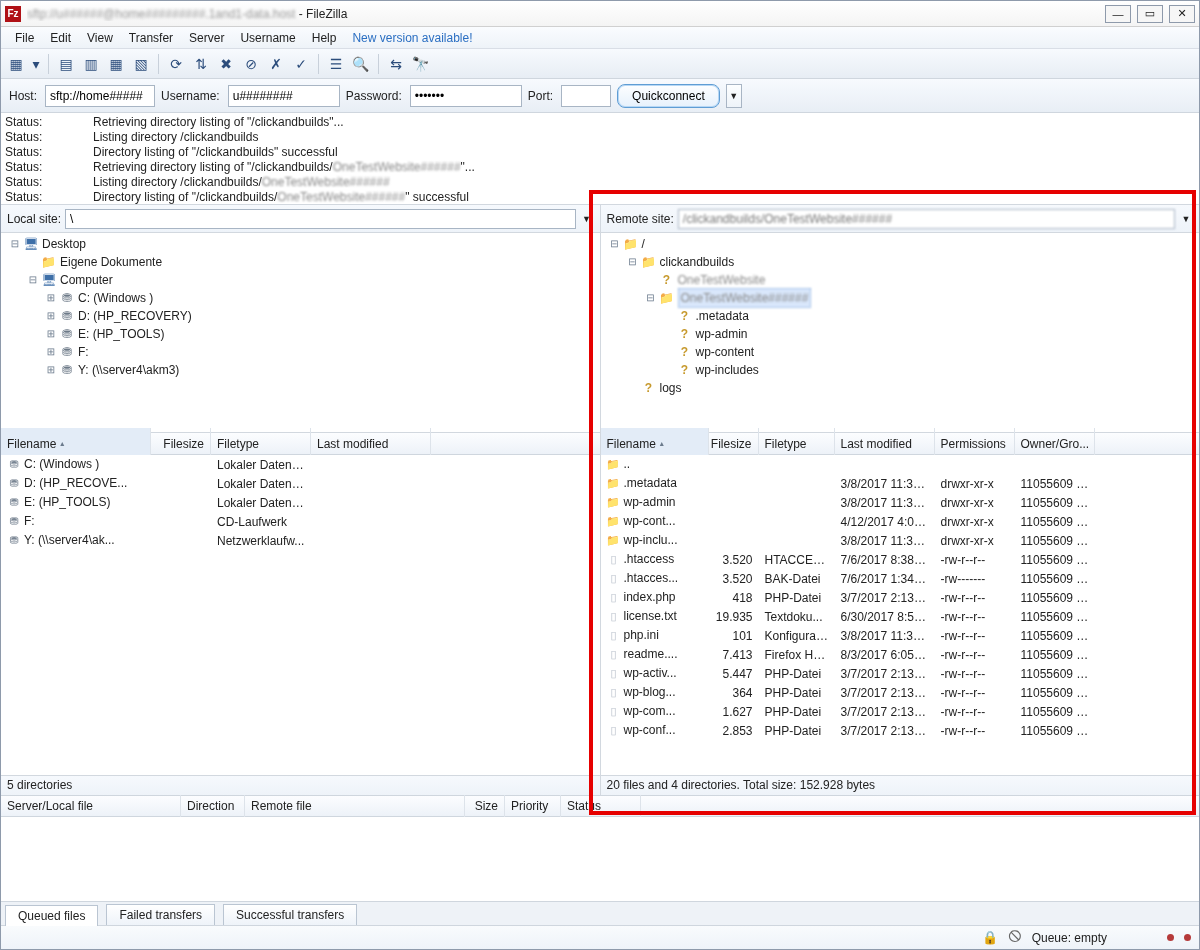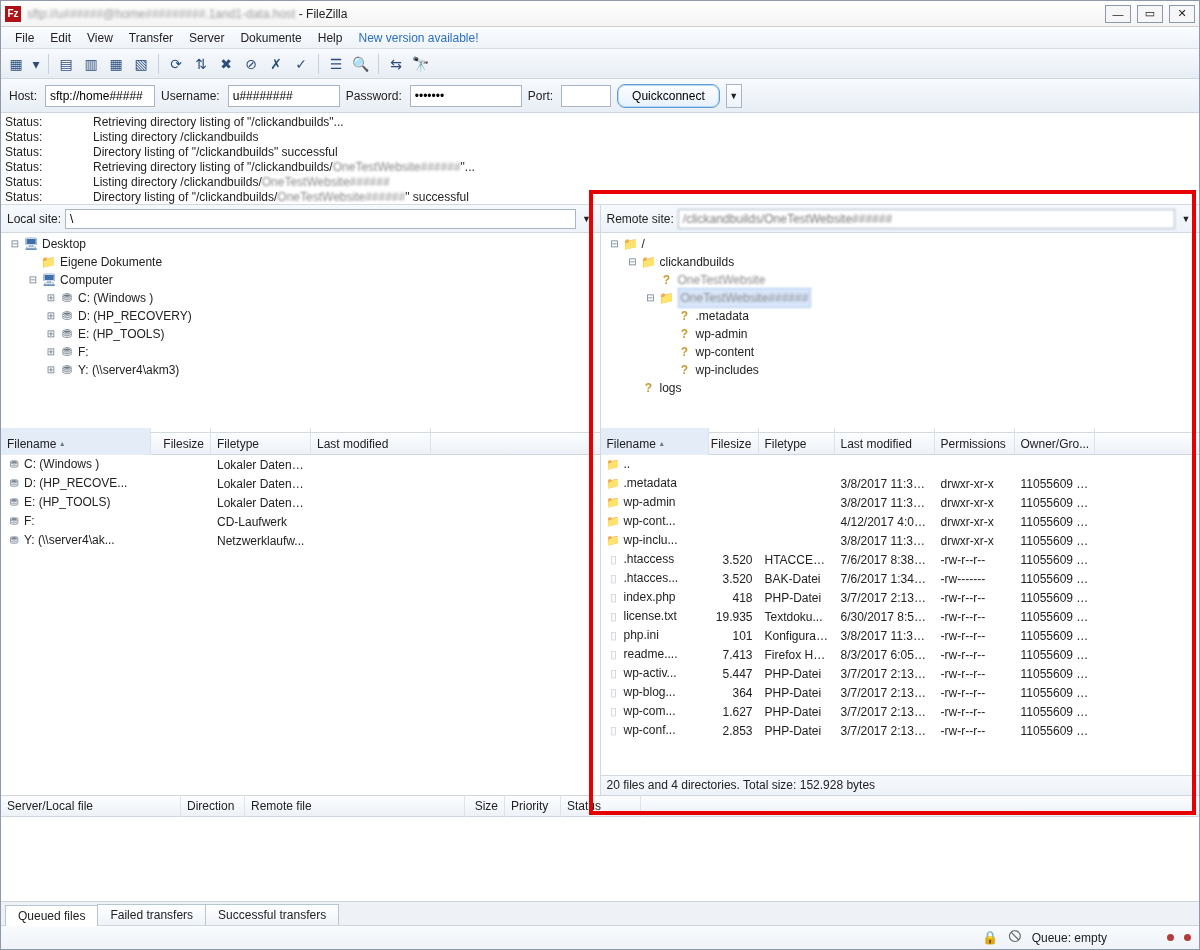--- a/index.html
+++ b/index.html
@@ -67,21 +67,21 @@
   .ficon{width:14px;height:14px;display:inline-flex;align-items:center;justify-content:center;margin-right:3px;font-size:11px;}
   .fld-i{color:#e6be4b;}
   .drv-i{color:#7a8694;}
   .file-i{color:#b9c1cb;}
   
   .summary{height:20px; border-top:1px solid #d2d8df; background:linear-gradient(#f6f9fd,#eef3f9); padding:2px 6px; font-size:12px;}
   
   .queuecols{display:flex; background:linear-gradient(#fcfdff,#edf2f8); border-top:1px solid #cfd6de; border-bottom:1px solid #cfd6de; height:22px; align-items:center;}
   .queuebody{height:84px; background:#fff;}
   
-  .tabs { height:24px; display:flex; align-items:flex-end; background:#eef2f7; border-top:1px solid #cfd6de; padding:2px 4px 0 4px; gap:0;}
+  .tabs { height:24px; display:flex; align-items:flex-end; background:#eef2f7; border-top:1px solid #cfd6de; padding:2px 4px 0 4px; gap:9px;}
   .tab{padding:3px 12px; border:1px solid #bac5d2; background:linear-gradient(#fff,#eef3f9); font-size:12px; border-bottom:none; margin-right:-1px;}
   .tab.active{background:#fff; position:relative; top:1px;}
   
   .footer{height:24px; border-top:1px solid #cfd6de; background:linear-gradient(#f9fbfd,#eef3f9); display:flex; align-items:center; justify-content:flex-end; padding:0 8px; gap:10px; font-size:12px;}
   .footer .ico{font-size:13px;}
   .dot{width:7px;height:7px;border-radius:50%;background:#b53a3a;display:inline-block;}
 </style>
 </head>
 <body>
 
@@ -96,21 +96,21 @@
     <div class="winbtn">✕</div>
   </div>
 </div>
 
 <div class="menubar" id="menubar">
     <span class="menuitem">File</span>
     <span class="menuitem">Edit</span>
     <span class="menuitem">View</span>
     <span class="menuitem">Transfer</span>
     <span class="menuitem">Server</span>
-    <span class="menuitem">Dokumente</span>
+    <span class="menuitem">Username</span>
     <span class="menuitem">Help</span>
     <span class="menuitem new">New version available!</span>
   </div>
 
 <div class="toolbar" id="toolbar">
     <div class="tbtn">▦</div>
     <div class="tbtn" style="width: 12px;">▾</div>
     <div class="tsep"></div>
     <div class="tbtn">▤</div>
     <div class="tbtn">▥</div>
@@ -253,20 +253,21 @@
           <div class="cell" style="width: 100px;">CD-Laufwerk</div>
           <div class="cell" style="width: 120px;"></div>
         </div>
         <div class="row">
           <div class="cell" style="width: 150px;"><span class="ficon drv-i">⛃</span>Y: (\\server4\ak...</div>
           <div class="cell right" style="width: 60px;"></div>
           <div class="cell" style="width: 100px;">Netzwerklaufw...</div>
           <div class="cell" style="width: 120px;"></div>
         </div>
       </div>
+    <div class="summary">5 directories</div>
   </div>
 
   <div class="pane right">
     <div class="sitebar">
       <span>Remote site:</span>
       <input class="blurval" value="/clickandbuilds/OneTestWebsite######" style="">
       <span class="drop">▼</span>
     </div>
     <div class="tree" id="remotetree">
         <div class="tn ind1">

